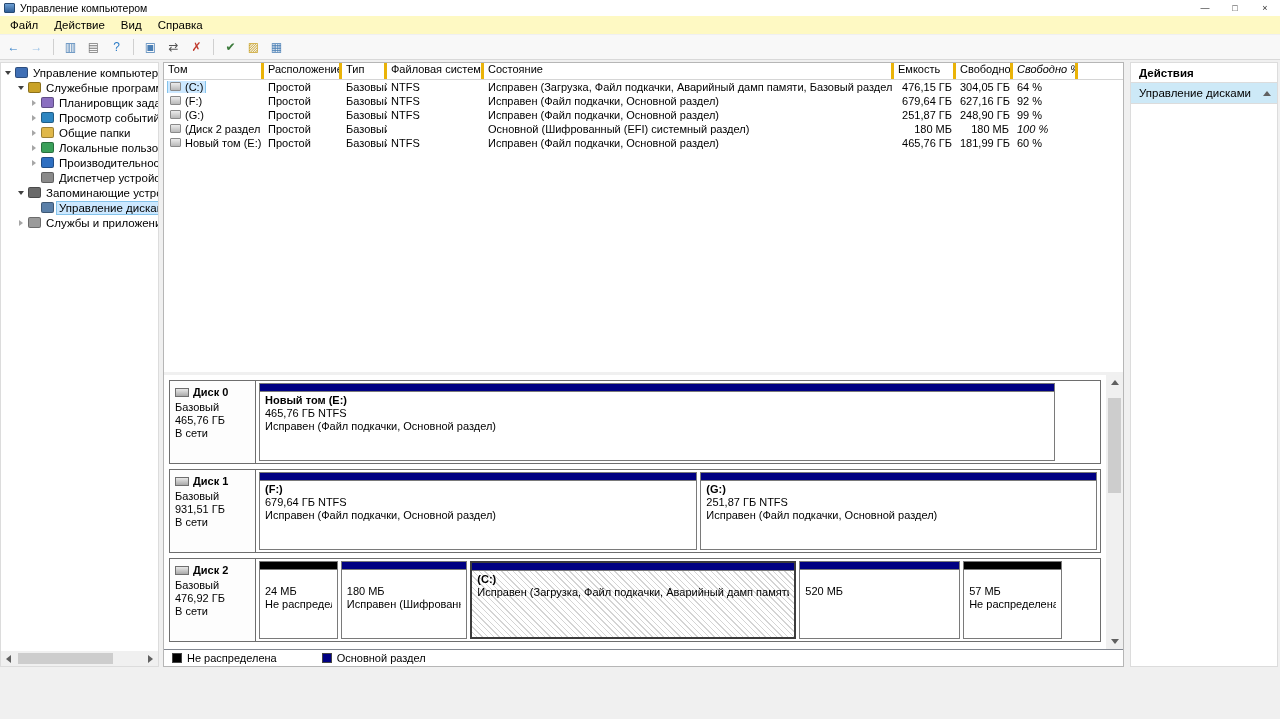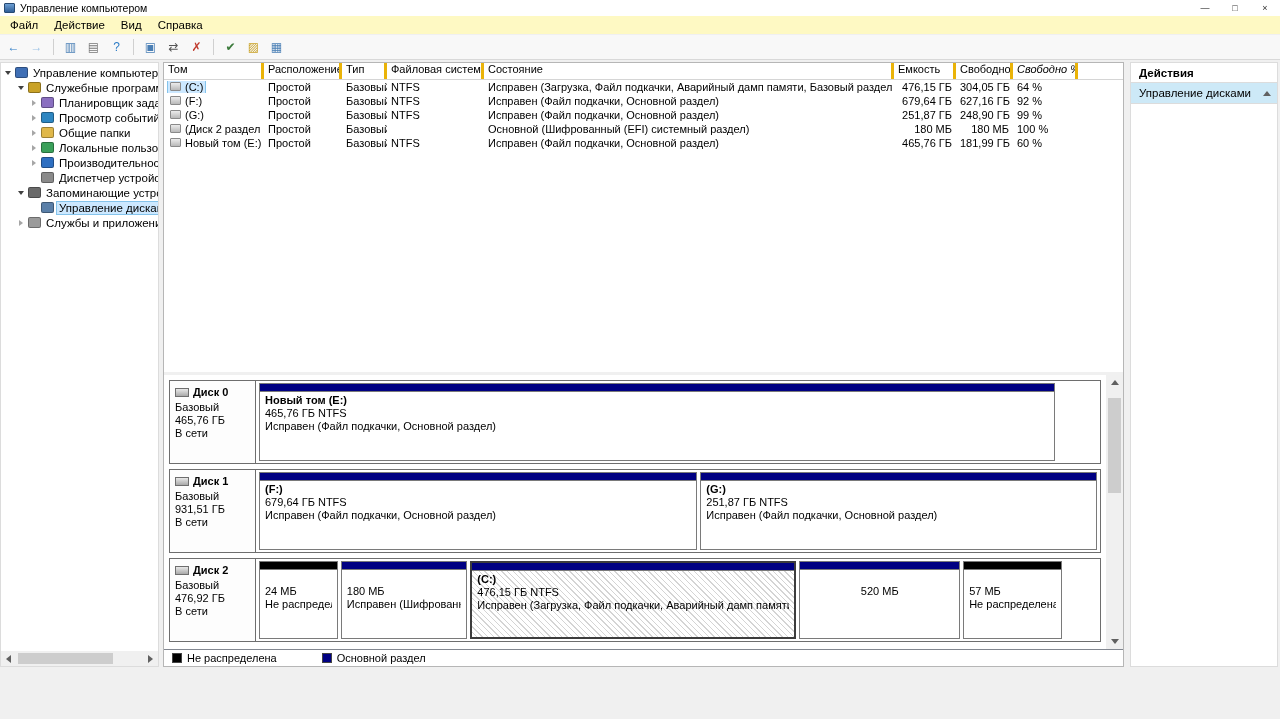--- a/index.html
+++ b/index.html
@@ -283,21 +283,21 @@
               <div class="vol-cell" style="width: 100px;"><div class="vol-name-inner">
                   <div class="vol-icon"></div>
                   <div class="vol-label">(Диск 2 раздел 1)</div>
                 </div></div>
               <div class="vol-cell" style="width: 78px;">Простой</div>
               <div class="vol-cell" style="width: 45px;">Базовый</div>
               <div class="vol-cell" style="width: 97px;"></div>
               <div class="vol-cell" style="width: 410px;">Основной (Шифрованный (EFI) системный раздел)</div>
               <div class="vol-cell right" style="width: 62px;">180 МБ</div>
               <div class="vol-cell right" style="width: 57px;">180 МБ</div>
-              <div class="vol-cell" style="width: 65px;">100 %</div>
+              <div class="vol-cell" style="width: 65px; font-style: italic;">100 %</div>
             </div>
             <div class="vol-row">
               <div class="vol-cell" style="width: 100px;"><div class="vol-name-inner">
                   <div class="vol-icon"></div>
                   <div class="vol-label">Новый том (E:)</div>
                 </div></div>
               <div class="vol-cell" style="width: 78px;">Простой</div>
               <div class="vol-cell" style="width: 45px;">Базовый</div>
               <div class="vol-cell" style="width: 97px;">NTFS</div>
               <div class="vol-cell" style="width: 410px;">Исправен (Файл подкачки, Основной раздел)</div>
@@ -384,25 +384,24 @@
                   <div class="part-body">
                     <div class="part-name"></div>
                     <div class="part-line">180 МБ</div>
                     <div class="part-line">Исправен (Шифрованный</div>
                   </div>
                 </div>
                 <div class="partition part-selected" style="width: 38.9%;">
                   <div class="part-bar" style="background: rgb(0, 0, 130);"></div>
                   <div class="part-body hatched">
                     <div class="part-name">(C:)</div>
-                    <div class="part-line">476,15 ГБ NTFS</div>
                     <div class="part-line">Исправен (Загрузка, Файл подкачки, Аварийный дамп памяти, Базов</div>
                   </div>
                 </div>
-                <div class="partition" style="width: 19.2%; text-align: center;">
+                <div class="partition" style="width: 19.2%;">
                   <div class="part-bar" style="background: rgb(0, 0, 130);"></div>
                   <div class="part-body">
                     <div class="part-name"></div>
                     <div class="part-line">520 МБ</div>
                   </div>
                 </div>
                 <div class="partition" style="width: 11.8%;">
                   <div class="part-bar" style="background: rgb(0, 0, 0);"></div>
                   <div class="part-body">
                     <div class="part-name"></div>

